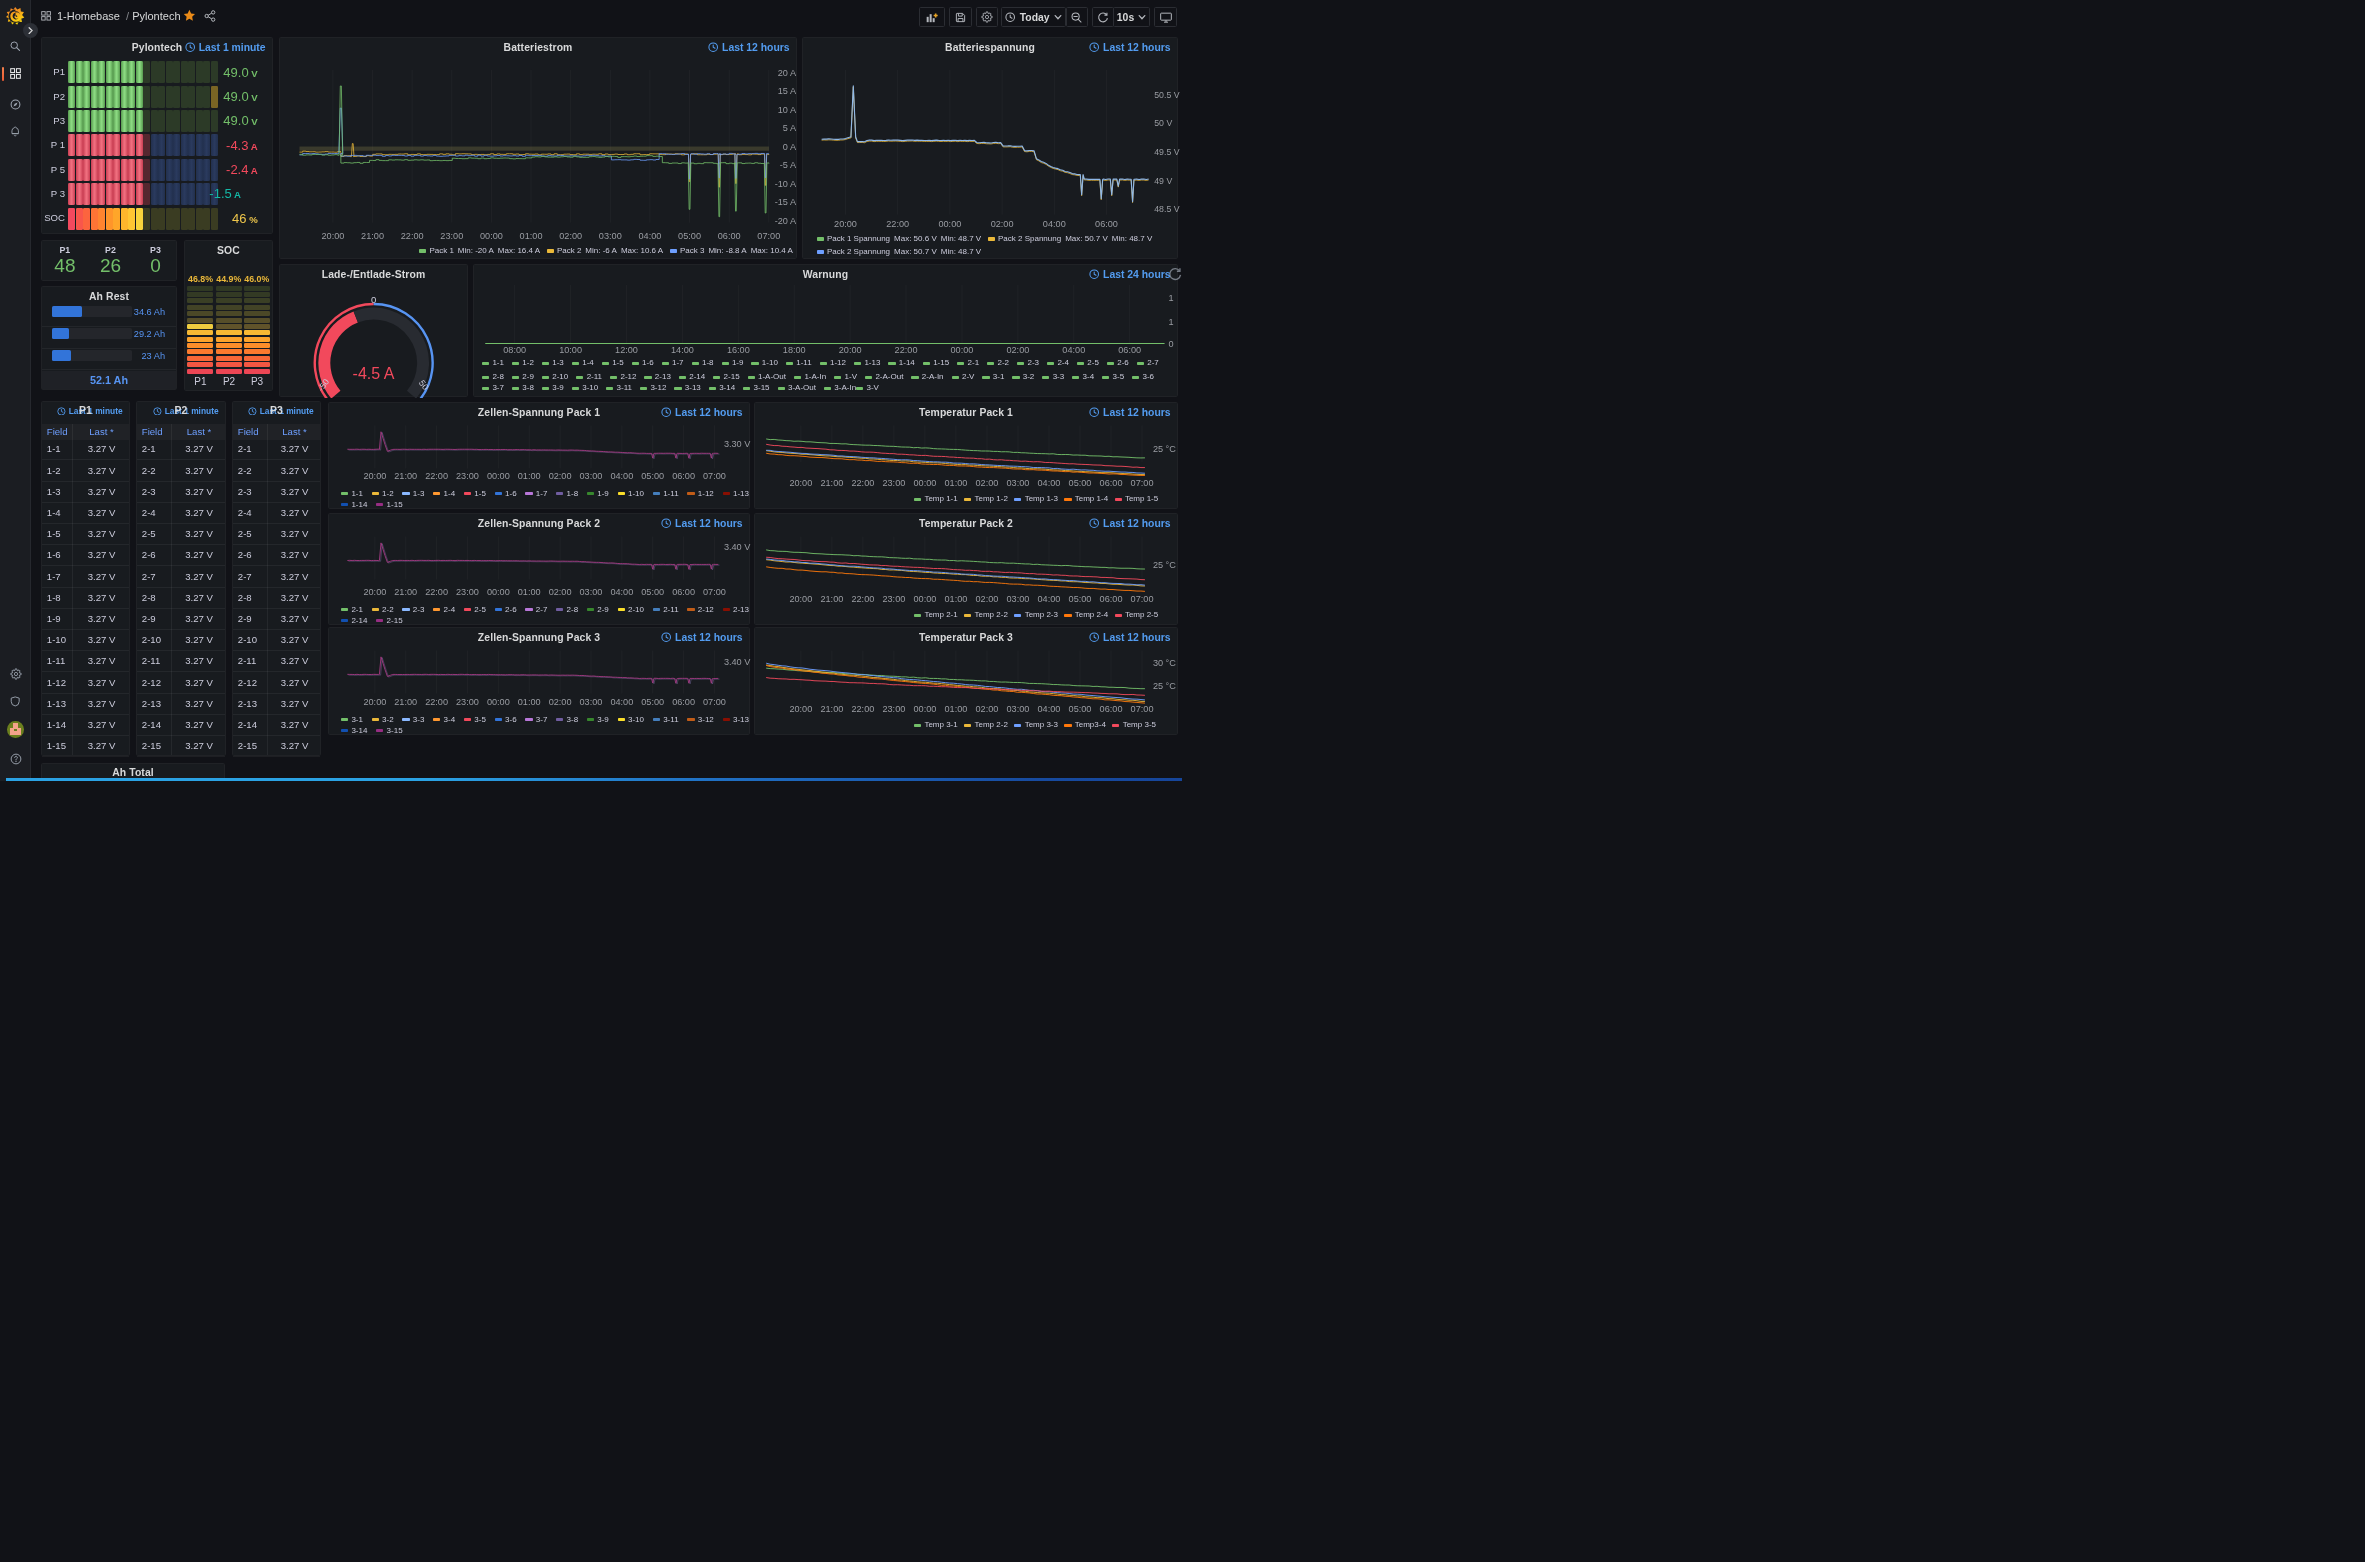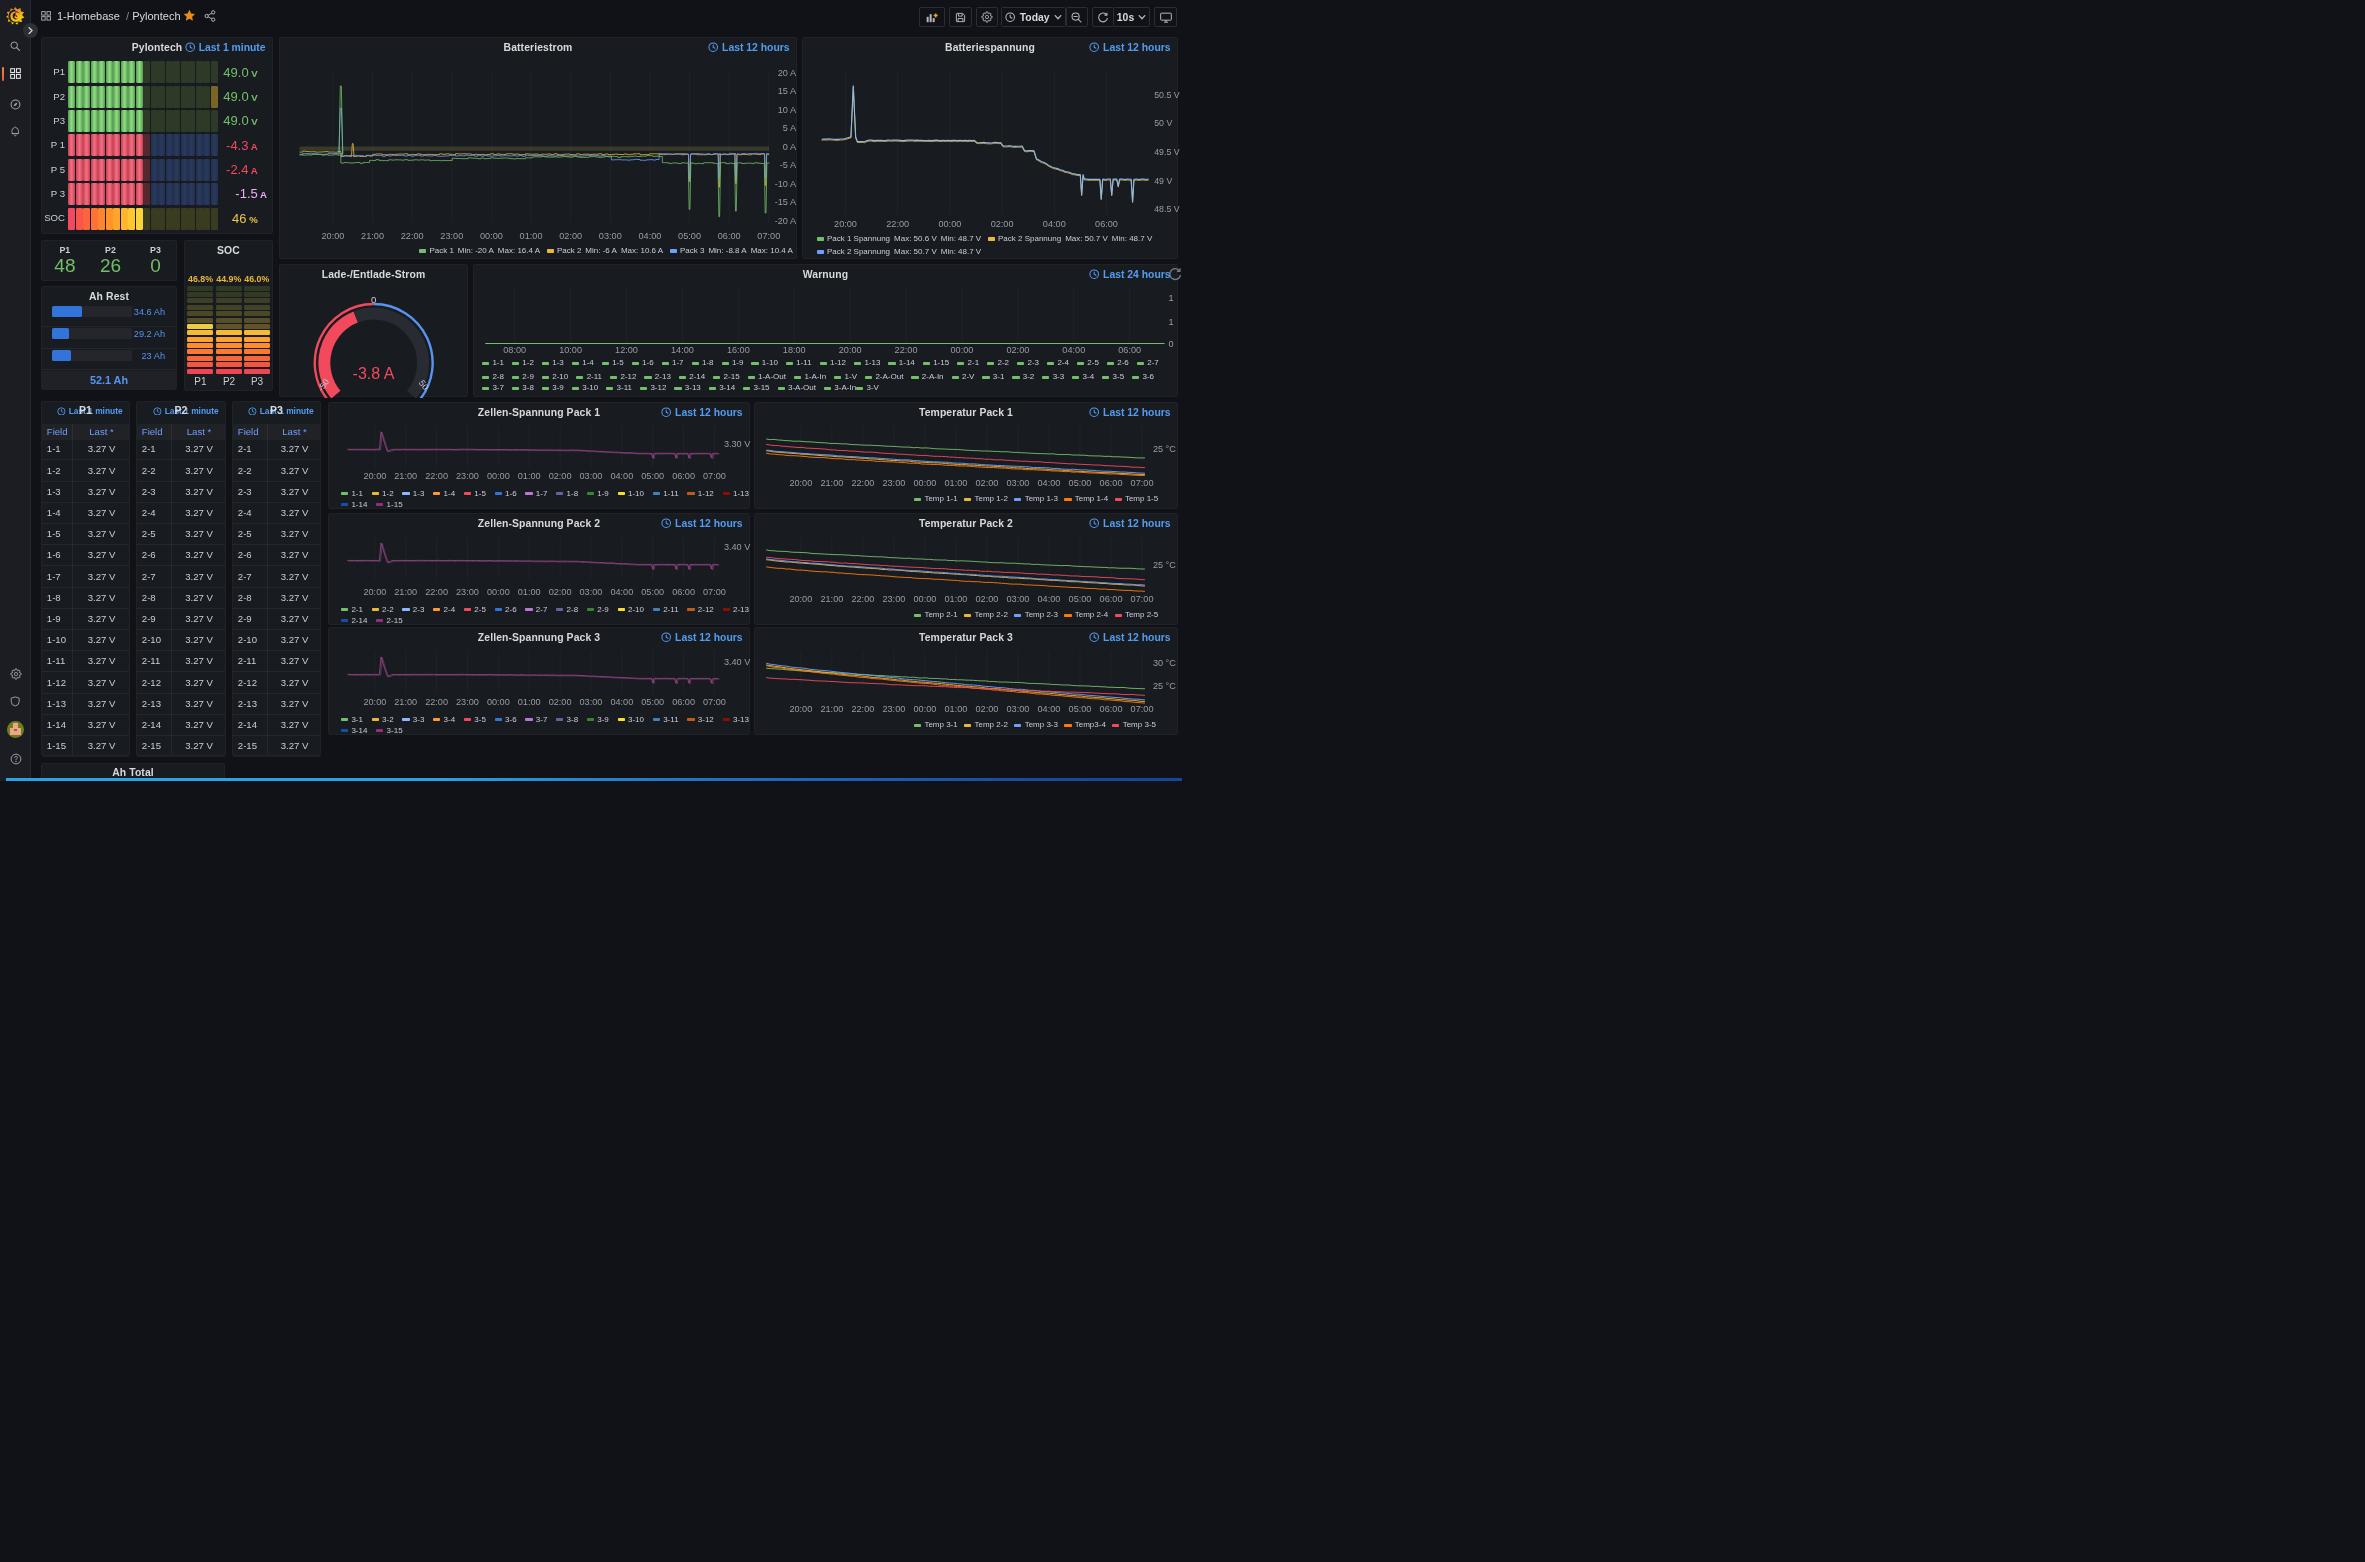--- a/index.html
+++ b/index.html
@@ -290,21 +290,21 @@
     <div class="cell" style="left:101px;top:145px;width:6.5px;height:22px;background:#55272f"></div>
     <div class="cell" style="left:109px;top:145px;width:6.5px;height:22px;background:linear-gradient(90deg,#22304e 0%,#2a3a5e 50%,#22304e 100%)"></div>
     <div class="cell" style="left:116px;top:145px;width:6.5px;height:22px;background:linear-gradient(90deg,#22304e 0%,#2a3a5e 50%,#22304e 100%)"></div>
     <div class="cell" style="left:124px;top:145px;width:6.5px;height:22px;background:linear-gradient(90deg,#22304e 0%,#2a3a5e 50%,#22304e 100%)"></div>
     <div class="cell" style="left:131px;top:145px;width:6.5px;height:22px;background:linear-gradient(90deg,#22304e 0%,#2a3a5e 50%,#22304e 100%)"></div>
     <div class="cell" style="left:139px;top:145px;width:6.5px;height:22px;background:linear-gradient(90deg,#22304e 0%,#2a3a5e 50%,#22304e 100%)"></div>
     <div class="cell" style="left:146px;top:145px;width:6.5px;height:22px;background:linear-gradient(90deg,#22304e 0%,#2a3a5e 50%,#22304e 100%)"></div>
     <div class="cell" style="left:154px;top:145px;width:6.5px;height:22px;background:linear-gradient(90deg,#22304e 0%,#2a3a5e 50%,#22304e 100%)"></div>
     <div class="cell" style="left:161px;top:145px;width:6.5px;height:22px;background:linear-gradient(90deg,#22304e 0%,#2a3a5e 50%,#22304e 100%)"></div>
     <div class="cell" style="left:169px;top:145px;width:6.5px;height:22px;background:linear-gradient(90deg,#22304e 0%,#2a3a5e 50%,#22304e 100%)"></div>
-    <div style="position:absolute;right:5px;top:148px;font-size:13px;font-weight:500;color:#f0abfc">-1.5<span style="font-size:9.6px;font-weight:600"> A</span></div>
+    <div style="position:absolute;right:31px;top:148px;font-size:13px;font-weight:500;color:#14b8a6">-1.5<span style="font-size:9.6px;font-weight:600"> A</span></div>
     <div style="position:absolute;left:0;width:23px;top:174px;text-align:right;color:#ccccdc;font-size:9.6px">SOC</div>
     <div class="cell" style="left:26px;top:170px;width:6.5px;height:22px;background:linear-gradient(90deg,#df4457 0%,#df4457 100%);filter:brightness(1.08) saturate(1.02)"></div>
     <div class="cell" style="left:34px;top:170px;width:6.5px;height:22px;background:linear-gradient(90deg,#e35046 0%,#e35046 100%);filter:brightness(1.08) saturate(1.02)"></div>
     <div class="cell" style="left:41px;top:170px;width:6.5px;height:22px;background:linear-gradient(90deg,#e75d3b 0%,#e75d3b 100%);filter:brightness(1.08) saturate(1.02)"></div>
     <div class="cell" style="left:49px;top:170px;width:6.5px;height:22px;background:linear-gradient(90deg,#ec6c33 0%,#ec6c33 100%);filter:brightness(1.08) saturate(1.02)"></div>
     <div class="cell" style="left:56px;top:170px;width:6.5px;height:22px;background:linear-gradient(90deg,#ef7b2d 0%,#ef7b2d 100%);filter:brightness(1.08) saturate(1.02)"></div>
     <div class="cell" style="left:64px;top:170px;width:6.5px;height:22px;background:linear-gradient(90deg,#f18a29 0%,#f18a29 100%);filter:brightness(1.08) saturate(1.02)"></div>
     <div class="cell" style="left:71px;top:170px;width:6.5px;height:22px;background:linear-gradient(90deg,#f29a28 0%,#f29a28 100%);filter:brightness(1.08) saturate(1.02)"></div>
     <div class="cell" style="left:79px;top:170px;width:6.5px;height:22px;background:linear-gradient(90deg,#f0a92b 0%,#f0a92b 100%);filter:brightness(1.08) saturate(1.02)"></div>
     <div class="cell" style="left:86px;top:170px;width:6.5px;height:22px;background:linear-gradient(90deg,#ecb731 0%,#ecb731 100%);filter:brightness(1.08) saturate(1.02)"></div>
@@ -492,21 +492,21 @@
     <div class="ptitle" style="top:4px">Lade-/Entlade-Strom</div>
     <svg width="189" height="133" viewBox="0 0 237 167" style="position:absolute;left:0;top:0">
       <path d="M70.01 162.85 A62 62 0 0 1 94.96 65.24" stroke="#f2495c" stroke-width="15" fill="none"></path>
       <path d="M94.96 65.24 A62 62 0 0 1 164.99 162.85" stroke="#282b31" stroke-width="15" fill="none"></path>
       <path d="M60.81 170.57 A74 74 0 0 1 117.50 49.00" stroke="#f2495c" stroke-width="3" fill="none"></path>
       <path d="M117.50 49.00 A74 74 0 0 1 174.19 170.57" stroke="#5794f2" stroke-width="3" fill="none"></path>
       <text x="117.5" y="48" text-anchor="middle" class="axlbl2" style="fill:#ccccdc">0</text>
       <text x="53.5" y="155" text-anchor="middle" class="axlbl" style="fill:#ccccdc;font-size:11px" transform="rotate(-55 53.5 150)">-50</text>
       <text x="181.5" y="155" text-anchor="middle" class="axlbl" style="fill:#ccccdc;font-size:11px" transform="rotate(55 181.5 150)">50</text>
     </svg>
-    <div style="position:absolute;left:0;right:0;top:100px;text-align:center;font-size:16px;font-weight:500;color:#f2495c">-3.8 A</div>
+    <div style="position:absolute;left:0;right:0;top:100px;text-align:center;font-size:16px;font-weight:500;color:#f2495c">-4.5 A</div>
   </div>
 <div class="panel" style="left:473px;top:264px;width:705px;height:133px;">
     <div class="ptitle" style="top:4px">Warnung</div>
     <div class="trange">
       <svg class="ck" width="10.4" height="10.4" viewBox="0 0 16 16">
         <circle cx="8" cy="8" r="6.6" fill="none" stroke="currentColor" stroke-width="1.6"></circle>
         <path d="M8 4.5 V8 L10.8 9.6" fill="none" stroke="currentColor" stroke-width="1.6" stroke-linecap="round"></path>
       </svg>
       <span>Last 24 hours</span>
     </div>

